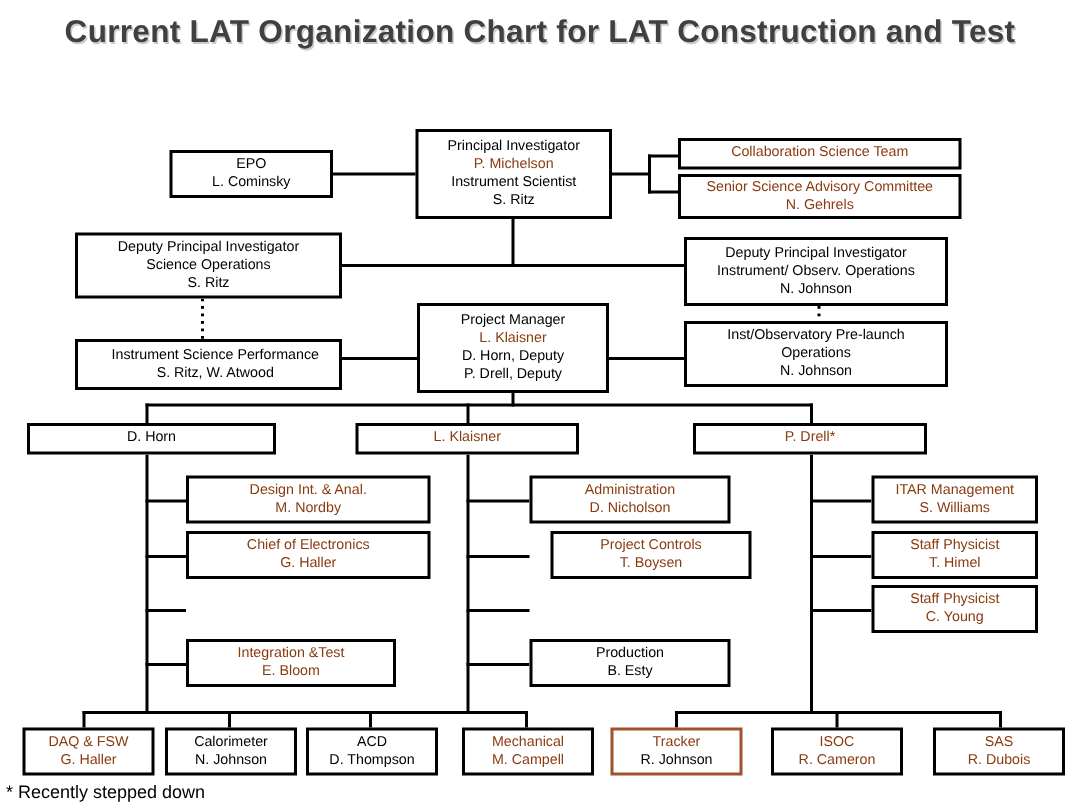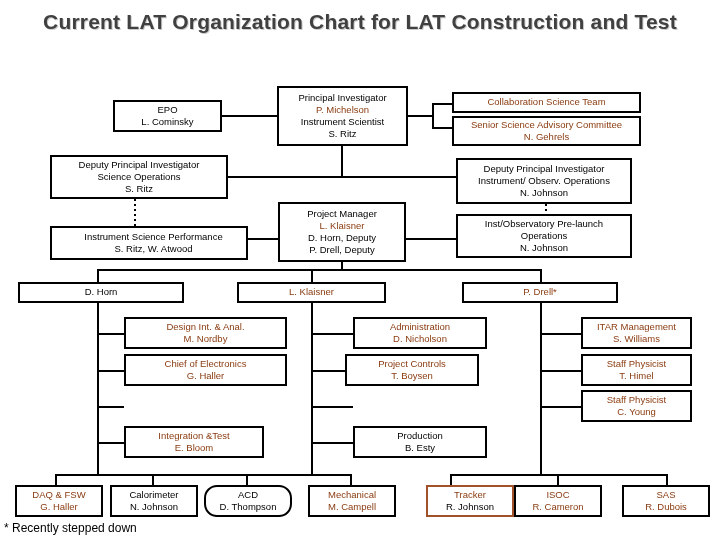--- a/index.html
+++ b/index.html
@@ -170,21 +170,21 @@
     <span class="ln">Science Operations</span>
     <span class="ln">S. Ritz</span>
   </div>
 
   <div class="box" style="left:456px; top:158px; width:176px; height:46px;">
     <span class="ln">Deputy Principal Investigator</span>
     <span class="ln">Instrument/ Observ. Operations</span>
     <span class="ln">N. Johnson</span>
   </div>
 
-  <div class="box" style="left:50px; top:226px; width:198px; height:34px;padding-left:11px;">
+  <div class="box" style="left:50px; top:226px; width:178px; height:34px;padding-left:11px;">
     <span class="ln">Instrument Science Performance</span>
     <span class="ln">S. Ritz, W. Atwood</span>
   </div>
 
   <div class="box" style="left:278px; top:202px; width:128px; height:60px;">
     <span class="ln">Project Manager</span>
     <span class="ln brown">L. Klaisner</span>
     <span class="ln">D. Horn, Deputy</span>
     <span class="ln">P. Drell, Deputy</span>
   </div>
@@ -221,21 +221,21 @@
   <div class="box" style="left:124px; top:426px; width:140px; height:32px;">
     <span class="ln brown">Integration &amp;Test</span>
     <span class="ln brown">E. Bloom</span>
   </div>
 
   <div class="box" style="left:353px; top:317px; width:134px; height:32px;">
     <span class="ln brown">Administration</span>
     <span class="ln brown">D. Nicholson</span>
   </div>
 
-  <div class="box" style="left:345px; top:354px; width:134px; height:32px;">
+  <div class="box" style="left:367px; top:354px; width:134px; height:32px;">
     <span class="ln brown">Project Controls</span>
     <span class="ln brown">T. Boysen</span>
   </div>
 
 
   <div class="box" style="left:353px; top:426px; width:134px; height:32px;">
     <span class="ln">Production</span>
     <span class="ln">B. Esty</span>
   </div>
 
@@ -257,31 +257,31 @@
   <div class="box" style="left:15px; top:485px; width:88px; height:32px;">
     <span class="ln brown">DAQ &amp; FSW</span>
     <span class="ln brown">G. Haller</span>
   </div>
 
   <div class="box" style="left:110px; top:485px; width:88px; height:32px;">
     <span class="ln">Calorimeter</span>
     <span class="ln">N. Johnson</span>
   </div>
 
-  <div class="box" style="left:204px; top:485px; width:88px; height:32px;border-radius:13px;">
+  <div class="box" style="left:204px; top:485px; width:88px; height:32px;">
     <span class="ln">ACD</span>
     <span class="ln">D. Thompson</span>
   </div>
 
   <div class="box" style="left:308px; top:485px; width:88px; height:32px;">
     <span class="ln brown">Mechanical</span>
     <span class="ln brown">M. Campell</span>
   </div>
 
-  <div class="box brown-border" style="left:407px; top:485px; width:88px; height:32px;margin-left:19px;">
+  <div class="box brown-border" style="left:407px; top:485px; width:88px; height:32px;">
     <span class="ln brown">Tracker</span>
     <span class="ln">R. Johnson</span>
   </div>
 
   <div class="box" style="left:514px; top:485px; width:88px; height:32px;">
     <span class="ln brown">ISOC</span>
     <span class="ln brown">R. Cameron</span>
   </div>
 
   <div class="box" style="left:622px; top:485px; width:88px; height:32px;">

